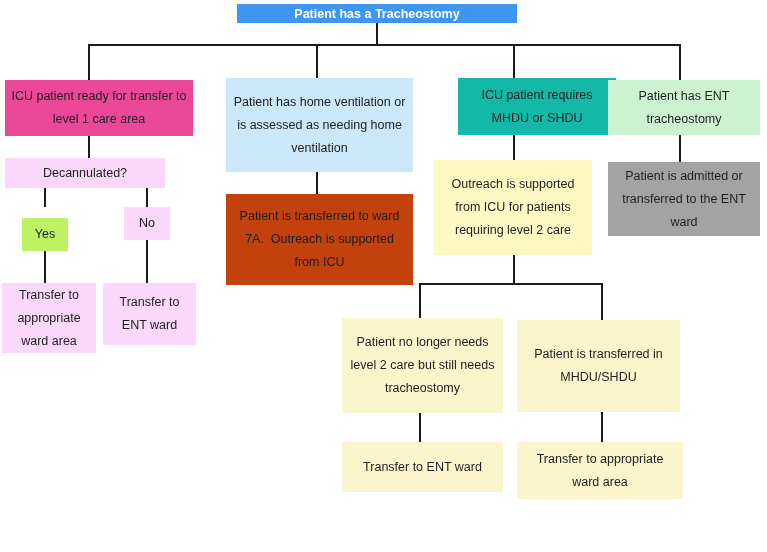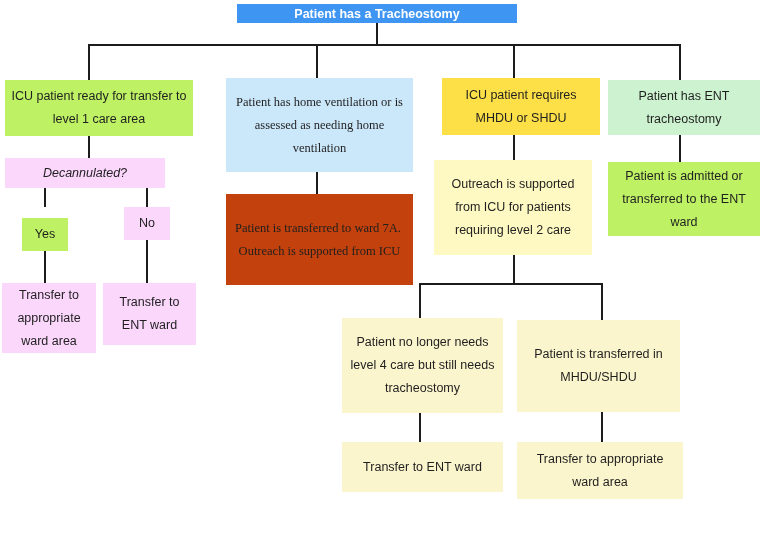--- a/index.html
+++ b/index.html
@@ -29,21 +29,21 @@
     justify-content:center;
     text-align:center;
     font-size:12.5px;
     font-weight:bold;
     color:#ffffff;
     box-sizing:border-box;
   }
   .line { position:absolute; background:#1c1c1c; }
   
   .pink   { background:#fbd7fb; }
-  .blue   { background:#cbe7fa;font-family:Liberation Serif, serif; }
+  .blue   { background:#cbe7fa; }
   .yellow { background:#fbf5cd; }
   .green  { background:#ccf2cf; }
   .hdrbg  { background:#3e95f2; }
 </style>
 </head>
 <body>
 
 <div id="canvas">
 
   <div class="header hdrbg" style="left: 237px; top: 4px; width: 280px; height: 19px; background-color: rgb(62, 149, 242);">Patient has a Tracheostomy</div>
@@ -66,33 +66,33 @@
   <div class="line" style="left: 513px; top: 135px; width: 2px; height: 25px; background: rgb(28, 28, 28);"></div>
   <div class="line" style="left: 513px; top: 255px; width: 2px; height: 29px; background: rgb(28, 28, 28);"></div>
   <div class="line" style="left: 419px; top: 283px; width: 184px; height: 2px; background: rgb(28, 28, 28);"></div>
   <div class="line" style="left: 419px; top: 283px; width: 2px; height: 35px; background: rgb(28, 28, 28);"></div>
   <div class="line" style="left: 601px; top: 283px; width: 2px; height: 37px; background: rgb(28, 28, 28);"></div>
   <div class="line" style="left: 419px; top: 413px; width: 2px; height: 29px; background: rgb(28, 28, 28);"></div>
   <div class="line" style="left: 601px; top: 412px; width: 2px; height: 30px; background: rgb(28, 28, 28);"></div>
 
   <div class="line" style="left: 679px; top: 135px; width: 2px; height: 27px; background: rgb(28, 28, 28);"></div>
 
-  <div class="node pink" style="left: 5px; top: 80px; width: 188px; height: 56px; background-color: #bef264;">ICU patient ready for transfer to level 1 care area</div>
-  <div class="node pink" style="left: 5px; top: 158px; width: 160px; height: 30px; background-color: rgb(251, 215, 251); font-style: italic;">Decannulated?</div>
+  <div class="node pink" style="left: 5px; top: 80px; width: 188px; height: 56px; background-color: #ec4899;">ICU patient ready for transfer to level 1 care area</div>
+  <div class="node pink" style="left: 5px; top: 158px; width: 160px; height: 30px; background-color: rgb(251, 215, 251);">Decannulated?</div>
   <div class="node pink" style="left: 22px; top: 218px; width: 46px; height: 33px; background-color: #bef264;">Yes</div>
   <div class="node pink" style="left: 124px; top: 207px; width: 46px; height: 33px; background-color: rgb(251, 215, 251);">No</div>
   <div class="node pink" style="left: 2px; top: 283px; width: 94px; height: 70px; background-color: rgb(251, 215, 251);">Transfer to appropriate ward area</div>
   <div class="node pink" style="left: 103px; top: 283px; width: 93px; height: 62px; background-color: rgb(251, 215, 251);">Transfer to ENT ward</div>
 
   <div class="node blue" style="left: 226px; top: 78px; width: 187px; height: 94px; background-color: rgb(203, 231, 250);">Patient has home ventilation or is assessed as needing home ventilation</div>
   <div class="node blue" style="left: 226px; top: 194px; width: 187px; height: 91px; background-color: #c2410c;">Patient is transferred to ward 7A.&nbsp; Outreach is supported from ICU</div>
 
-  <div class="node yellow" style="left: 442px; top: 78px; width: 158px; height: 57px; background-color: #fde047;">ICU patient requires MHDU or SHDU</div>
+  <div class="node yellow" style="left: 458px; top: 78px; width: 158px; height: 57px; background-color: #14b8a6;">ICU patient requires MHDU or SHDU</div>
   <div class="node yellow" style="left: 434px; top: 160px; width: 158px; height: 95px; background-color: #fef9c3;">Outreach is supported from ICU for patients requiring level 2 care</div>
-  <div class="node yellow" style="left: 342px; top: 318px; width: 161px; height: 95px; background-color: rgb(251, 245, 205);">Patient no longer needs level 4 care but still needs tracheostomy</div>
+  <div class="node yellow" style="left: 342px; top: 318px; width: 161px; height: 95px; background-color: rgb(251, 245, 205);">Patient no longer needs level 2 care but still needs tracheostomy</div>
   <div class="node yellow" style="left: 517px; top: 320px; width: 163px; height: 92px; background-color: rgb(251, 245, 205);">Patient is transferred in MHDU/SHDU</div>
   <div class="node yellow" style="left: 342px; top: 442px; width: 161px; height: 50px; background-color: rgb(251, 245, 205);">Transfer to ENT ward</div>
   <div class="node yellow" style="left: 517px; top: 442px; width: 166px; height: 57px; background-color: rgb(251, 245, 205);">Transfer to appropriate ward area</div>
 
   <div class="node green" style="left: 608px; top: 80px; width: 152px; height: 55px; background-color: rgb(204, 242, 207);">Patient has ENT tracheostomy</div>
-  <div class="node green" style="left: 608px; top: 162px; width: 152px; height: 74px; background-color: #bef264;">Patient is admitted or transferred to the ENT ward</div>
+  <div class="node green" style="left: 608px; top: 162px; width: 152px; height: 74px; background-color: #a3a3a3;">Patient is admitted or transferred to the ENT ward</div>
 
 </div>
 
 </body></html>

